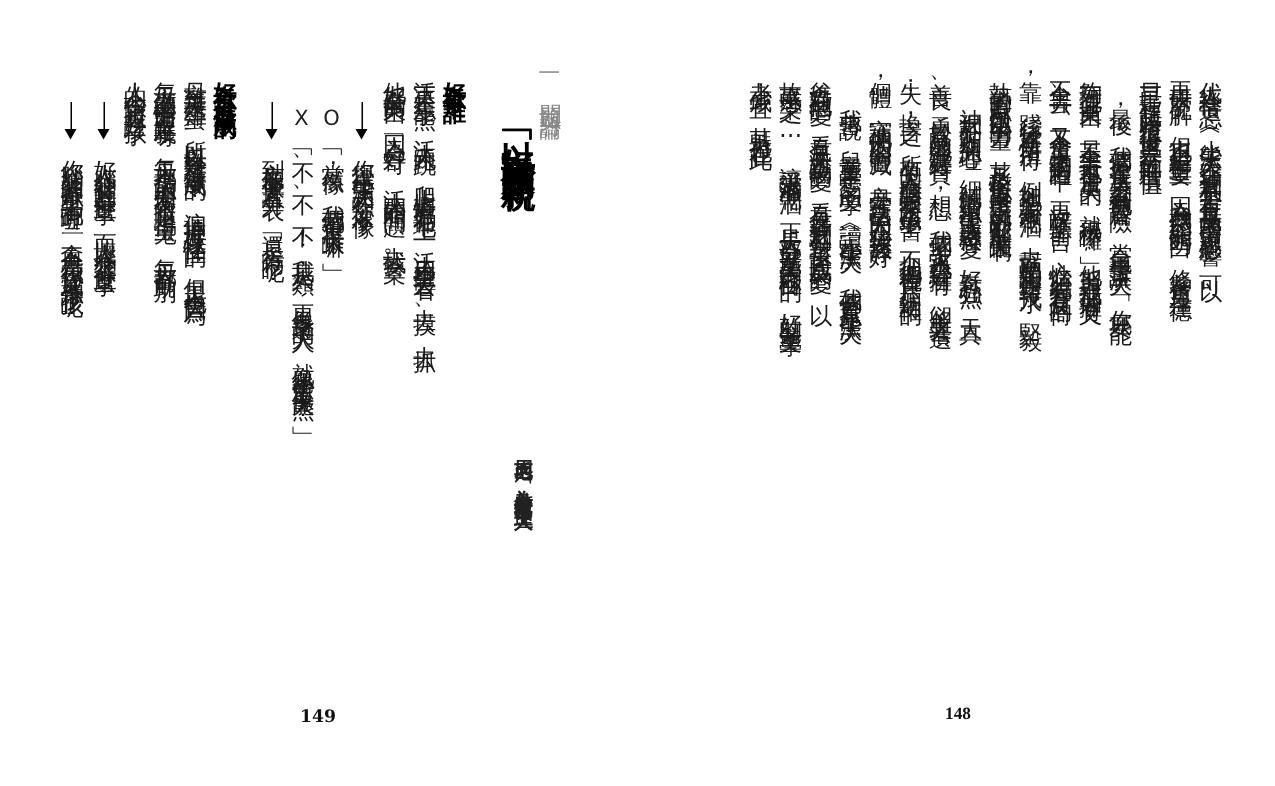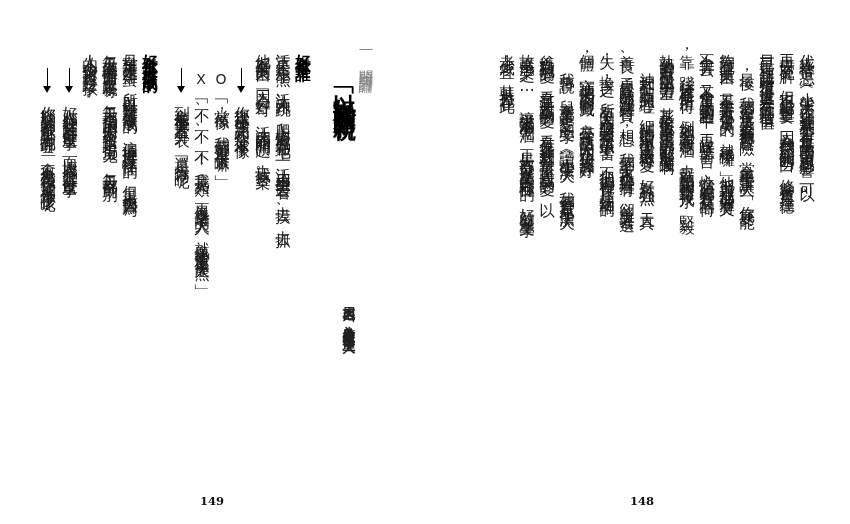--- a/index.html
+++ b/index.html
@@ -14,21 +14,21 @@
   .bold { font-weight: bold; color: #000; }
   .title { font-size: 23px; font-weight: bold; letter-spacing: 3px; color: #000; line-height: 26px; }
   .section-label { font-size: 14.5px; letter-spacing: 2px; color: #888; }
   .author { font-size: 12.5px; letter-spacing: 1.5px; font-weight: bold; color: #222; }
   .arrow { position: absolute; width: 12px; }
   .arrow .shaft { position: absolute; left: 5px; top: 0; width: 1.4px; background: #000; }
   .arrow .head { position: absolute; left: 1px; width: 0; height: 0;
                  border-left: 4.5px solid transparent; border-right: 4.5px solid transparent;
                  border-top: 7px solid #000; }
   .mark { position: absolute; font-size: 14px; color: #222; width: 14px; text-align: center; }
-  .page-num { position: absolute; top: 494px; font-family: "DejaVu Serif", serif; font-weight: bold;
+  .page-num { position: absolute; top: 470px; font-family: "DejaVu Serif", serif; font-weight: bold;
               font-size: 11.5px; color: #111; text-align: center; }
 </style>
 </head>
 <body>
 
 <div class="page left">
   <div class="col section-label" style="left:356px; top:40px;">—問題與討論—</div>
   <div class="col title" style="left:332px; top:75px;">以「好奇」展開新視</div>
   <div class="col author" style="left:339px; top:296px;">周毛西／「為什麼兒童哲學」主理人</div>
 
@@ -85,14 +85,14 @@
   <div class="col" style="left:232px; top:42px;">執著的貢獻自己微小的力量，其形象恰似故事尾聲出現的彩虹那般美麗啊！</div>
   <div class="col" style="left:212px; top:42px;">　神沢利子貼近幼兒心理，細膩的描繪出小熊沃夫憨傻可愛、好奇心強烈、天真</div>
   <div class="col" style="left:192px; top:42px;">善良、勇於冒險的純淨美好特質。想想，我們許多大人也曾經擁有，卻將之弄丟遺</div>
   <div class="col" style="left:172px; top:42px;">失；換言之，所有的大人應該回過頭來向孩子學習，不把他們視作只是一個幼稚的</div>
   <div class="col" style="left:152px; top:42px;">個體，守護他們內蘊的寶藏，亦是守護自己的內在小孩安然靜好。</div>
   <div class="col" style="left:132px; top:42px;">　我曾說：兒童文學是「愛」的文學。讀完《小熊沃夫》，我們會看見小熊沃夫</div>
   <div class="col" style="left:112px; top:42px;">爸媽對他的愛，看見沃夫對萬物的愛，看見作者神沢利子對孩子正向成長的愛，以</div>
   <div class="col" style="left:92px; top:42px;">故事感染之……讓愛滿溢不乾涸，正是大部分兒童文學的終極目的。好的兒童文學</div>
   <div class="col" style="left:72px; top:42px;">老少咸宜，其魅力也在此。</div>
 
-  <div class="page-num" style="left:205px;">148</div>
+  <div class="page-num" style="left:205px;font-family:Liberation Serif, serif;">148</div>
 </div>
 
 </body></html>

